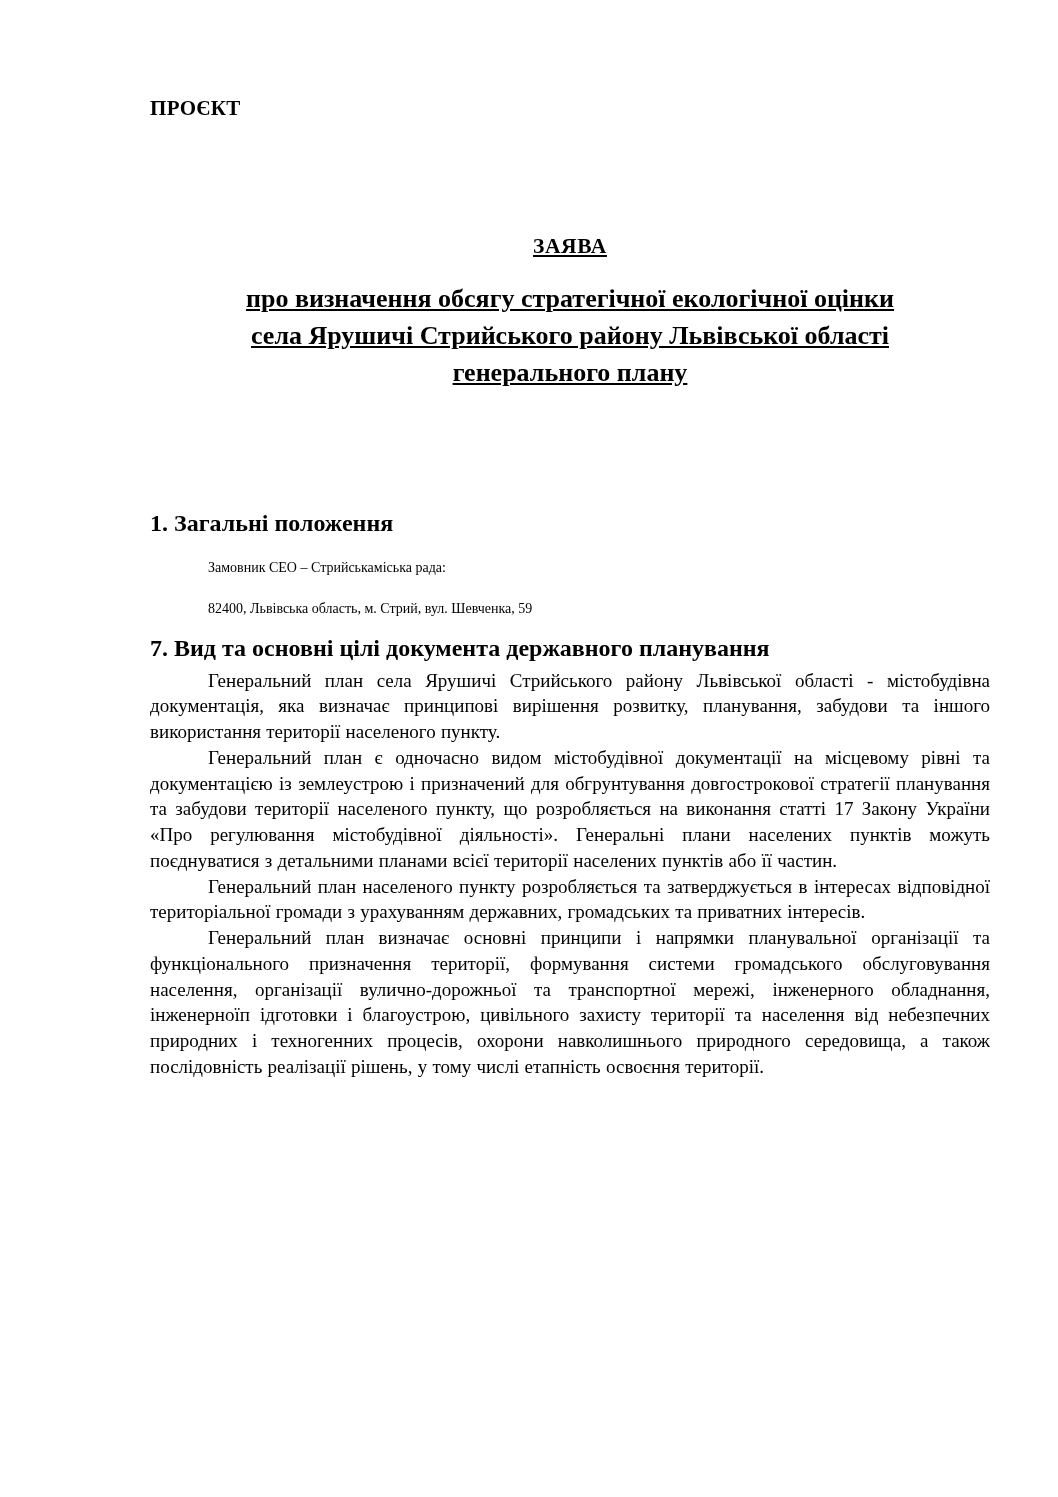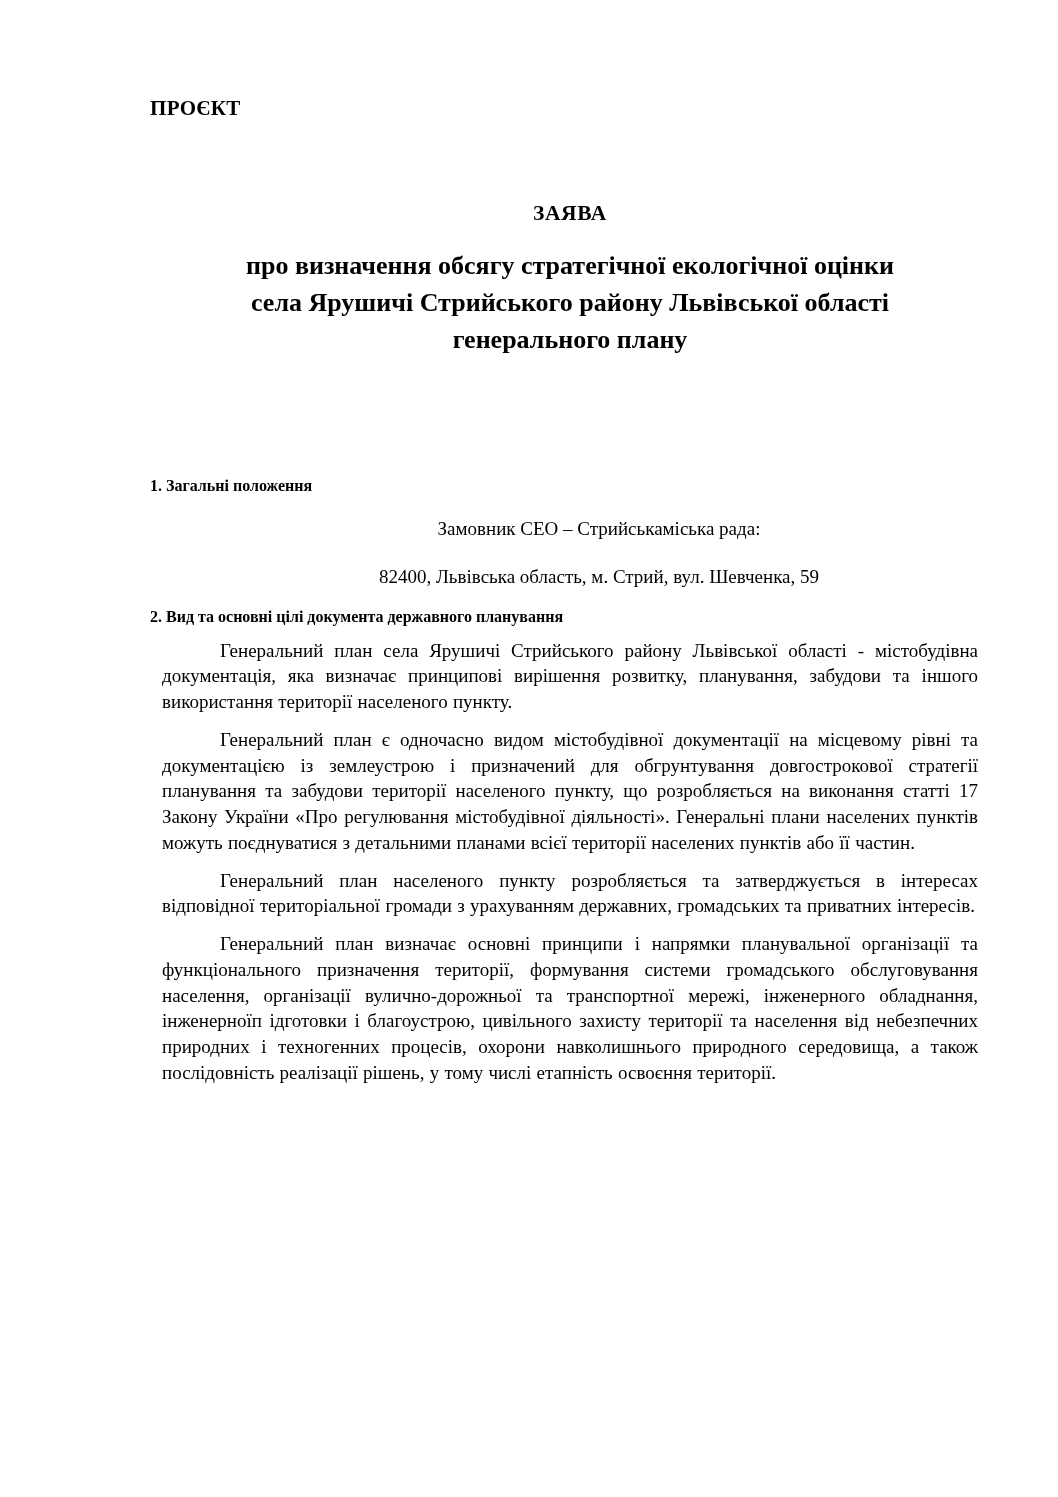--- a/index.html
+++ b/index.html
@@ -22,67 +22,67 @@
     padding: 96px 68px 60px 150px;
   }
   .draft-mark {
     font-weight: bold;
     font-size: 21px;
     letter-spacing: 0.3px;
     padding-right: 78px;
     margin: 0 0 0 0;
   }
   .title-block {
-    margin-top: 80px;
+    margin-top: 113px;
     text-align: center;
+    text-decoration: underline;
   }
   .doc-title {
     font-weight: bold;
     font-size: 21.5px;
     letter-spacing: 0.6px;
     margin: 0 0 22px 0;
   }
   .doc-subtitle {
     font-weight: bold;
     font-size: 26px;
     line-height: 1.42;
     margin: 0 auto;
     width: 700px;
   }
   .doc-subtitle span {
     display: block;
   }
   .section-heading {
     font-weight: bold;
-    font-size: 16px;
+    font-size: 24px;
     margin: 0;
   }
   .s1-heading {
     margin-top: 118px;
   }
   .s2-heading {
     margin-top: 16px;
     margin-bottom: 6px;
   }
   .indent-line {
-    font-size: 19px;
+    font-size: 14px;
     margin: 0;
     padding-left: 58px;
     line-height: 1.5;
-    text-align: center;
   }
   .gap-line {
     margin-top: 20px;
   }
   .body-par {
     font-size: 19px;
     line-height: 1.355;
     text-align: justify;
     text-indent: 58px;
-    margin: 12px;
+    margin: 0;
     word-spacing: 0.5px;
   }
   .body-par + .body-par {
     margin-top: 0px;
   }
 </style>
 </head>
 <body>
 
 <div class="page">
@@ -95,19 +95,19 @@
       <span>про визначення обсягу стратегічної екологічної оцінки</span>
       <span>села Ярушичі Стрийського району Львівської області</span>
       <span>генерального плану</span>
     </div>
   </div>
 
   <h2 class="section-heading s1-heading">1. Загальні положення</h2>
   <p class="indent-line gap-line">Замовник СЕО – Стрийськаміська рада:</p>
   <p class="indent-line gap-line">82400, Львівська область, м. Стрий, вул. Шевченка, 59</p>
 
-  <h2 class="section-heading s2-heading">2. Вид  та основні цілі документа державного планування</h2>
+  <h2 class="section-heading s2-heading">7. Вид  та основні цілі документа державного планування</h2>
   <p class="body-par">Генеральний план села Ярушичі Стрийського району Львівської області - містобудівна документація, яка визначає принципові вирішення розвитку, планування, забудови та іншого використання території населеного пункту.</p>
   <p class="body-par">Генеральний план є одночасно видом містобудівної документації на місцевому рівні та документацією із землеустрою і призначений для обгрунтування довгострокової стратегії планування та забудови території населеного пункту, що розробляється на виконання статті 17 Закону України «Про регулювання містобудівної діяльності». Генеральні плани населених пунктів можуть поєднуватися з детальними планами всієї території населених пунктів або її частин.</p>
   <p class="body-par">Генеральний план населеного пункту розробляється та затверджується в інтересах відповідної територіальної громади з урахуванням державних, громадських та приватних інтересів.</p>
   <p class="body-par">Генеральний план визначає основні принципи і напрямки планувальної організації та функціонального призначення території, формування системи громадського обслуговування населення, організації вулично-дорожньої та транспортної мережі, інженерного обладнання, інженерноїп ідготовки і благоустрою, цивільного захисту території та населення від небезпечних природних і техногенних процесів, охорони навколишнього природного середовища,  а також послідовність реалізації рішень, у тому числі етапність освоєння території.</p>
 
 </div>
 
 </body></html>

